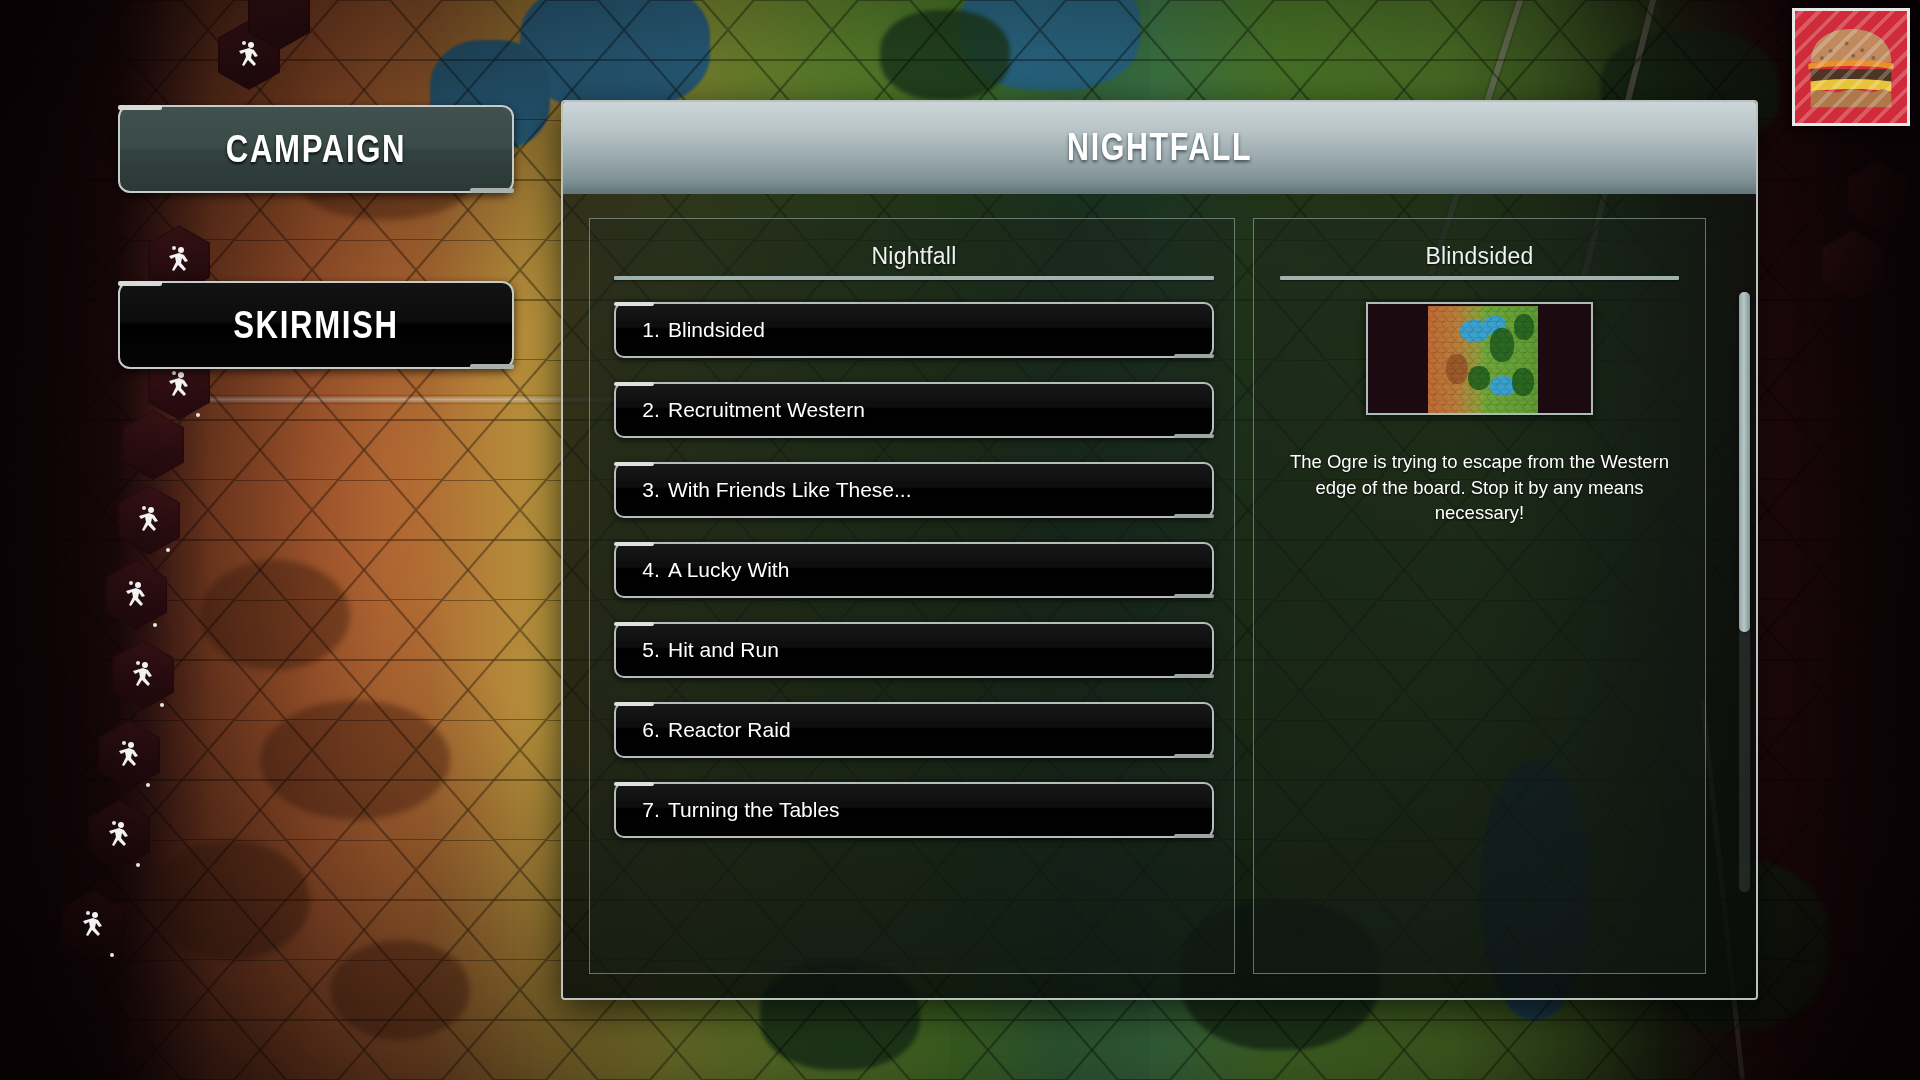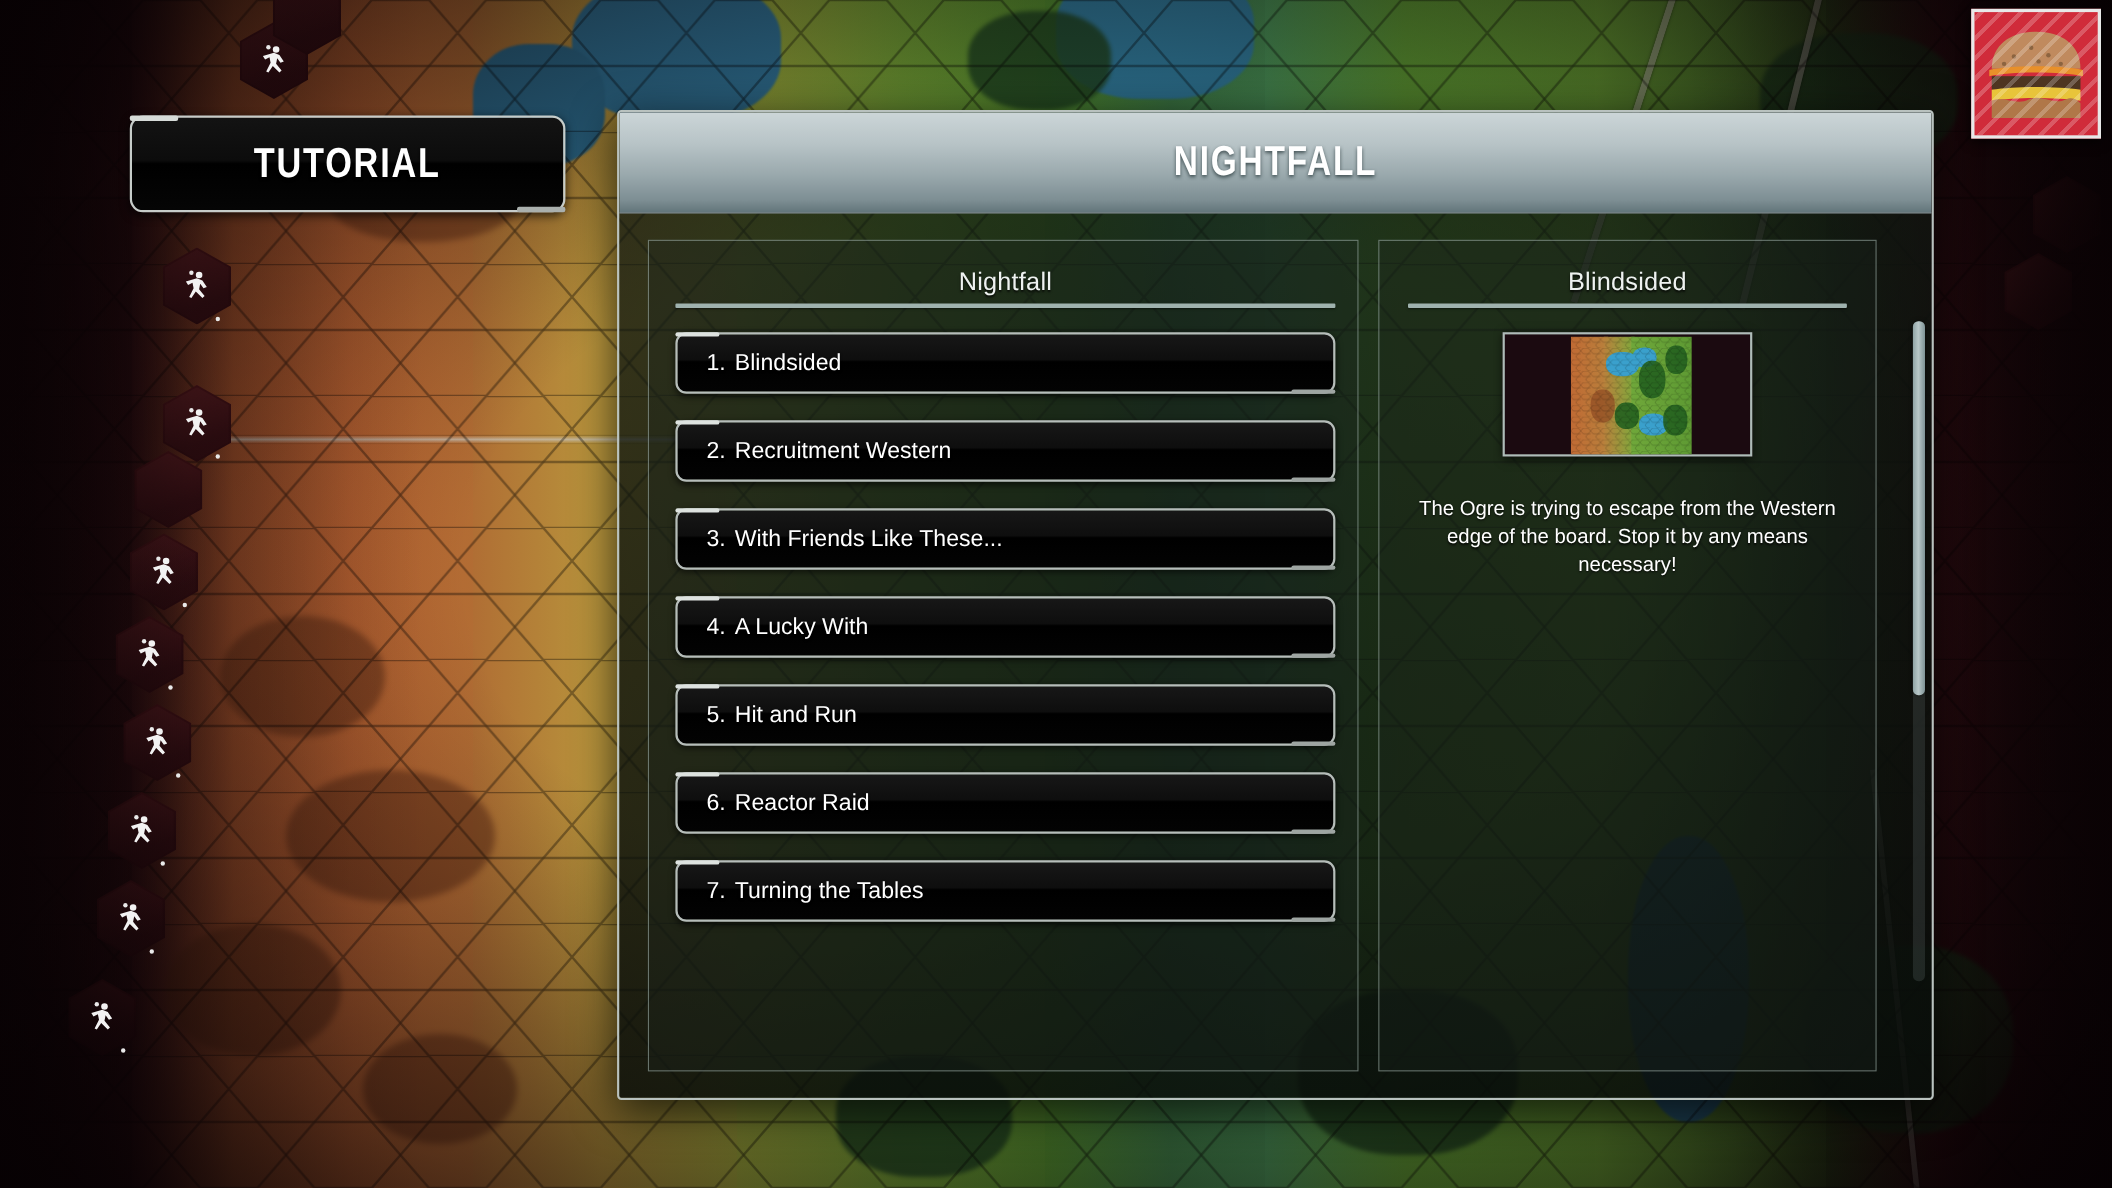--- a/index.html
+++ b/index.html
@@ -298,24 +298,29 @@
           <circle cx="15" cy="4" r="3"></circle>
           <path d="M13 7 L18 9 L22 15 L19 16 L16 12 L15 17 L20 23 L18 25 L12 19 L8 25 L6 24 L10 16 L9 11 L5 13 L3 10 Z"></path>
         </g>
       </svg>
     <div class="unit-dot" style="left:242px;top:41px;"></div>
 
     <div id="vignette"></div>
   </div>
 
   <nav id="menu">
+    <div class="menu-btn sel">
+      <span class="tab-tl"></span>
+      <span class="tab-br"></span>
+      <span class="mb-label">CAMPAIGN</span>
+    </div>
     <div class="menu-btn idle">
       <span class="tab-tl"></span>
       <span class="tab-br"></span>
-      <span class="mb-label">TUTORIAL</span>
+      <span class="mb-label">SKIRMISH</span>
     </div>
   </nav>
 
   <section id="dialog">
     <div id="dialog-tint"></div>
 
     <header id="dialog-header">
       <span id="dialog-title">NIGHTFALL</span>
     </header>
 

